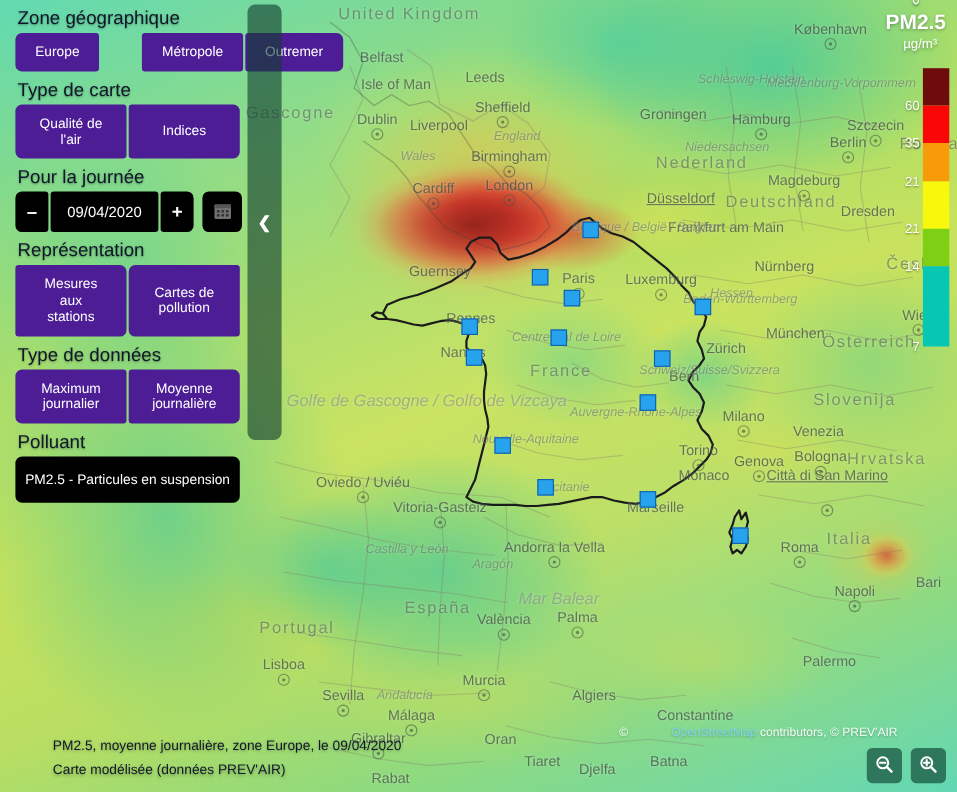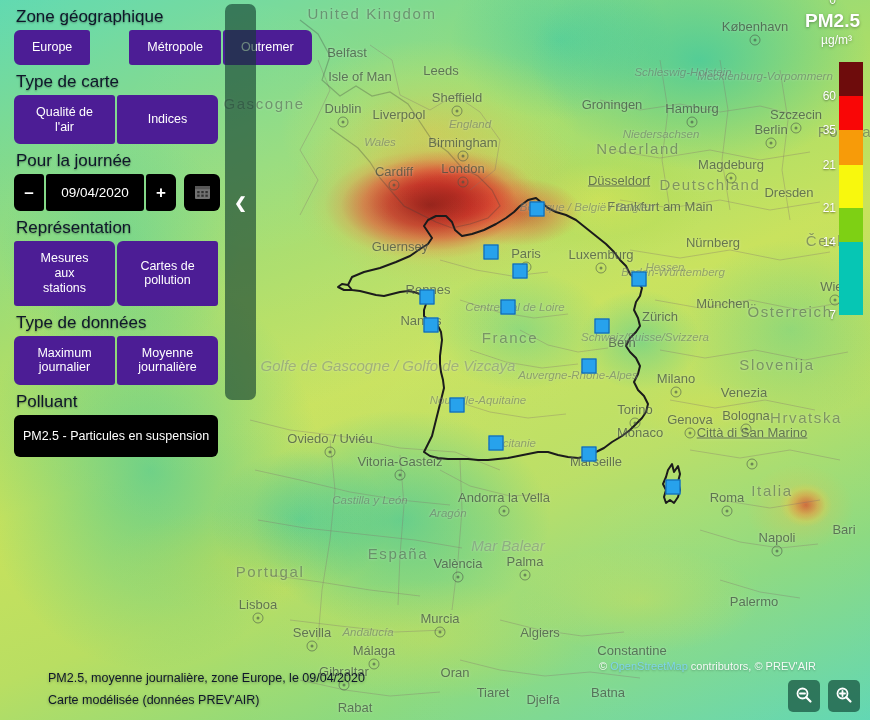--- a/index.html
+++ b/index.html
@@ -235,21 +235,21 @@
     z-index: 26;
   }
   #attribution {
     position: absolute; right: 54px; bottom: 48px;
     font-size: 11px;
     color: rgba(255,255,255,0.92);
     text-shadow: 0 1px 2px rgba(0,0,0,0.25);
     z-index: 26;
     white-space: nowrap;
   }
-  #attribution .osm-link { color: #7fd4e8; }
+  #attribution .osm-link { color: #7fd4e8; margin-left: 36px; }
   #zoom-controls {
     position: absolute; right: 10px; bottom: 8px;
     display: flex; gap: 8px; z-index: 27;
   }
   .zoom-btn {
     width: 32px; height: 32px;
     background: rgba(22,82,62,0.72);
     border: none; border-radius: 5px;
     cursor: pointer;
     display: flex; align-items: center; justify-content: center;

